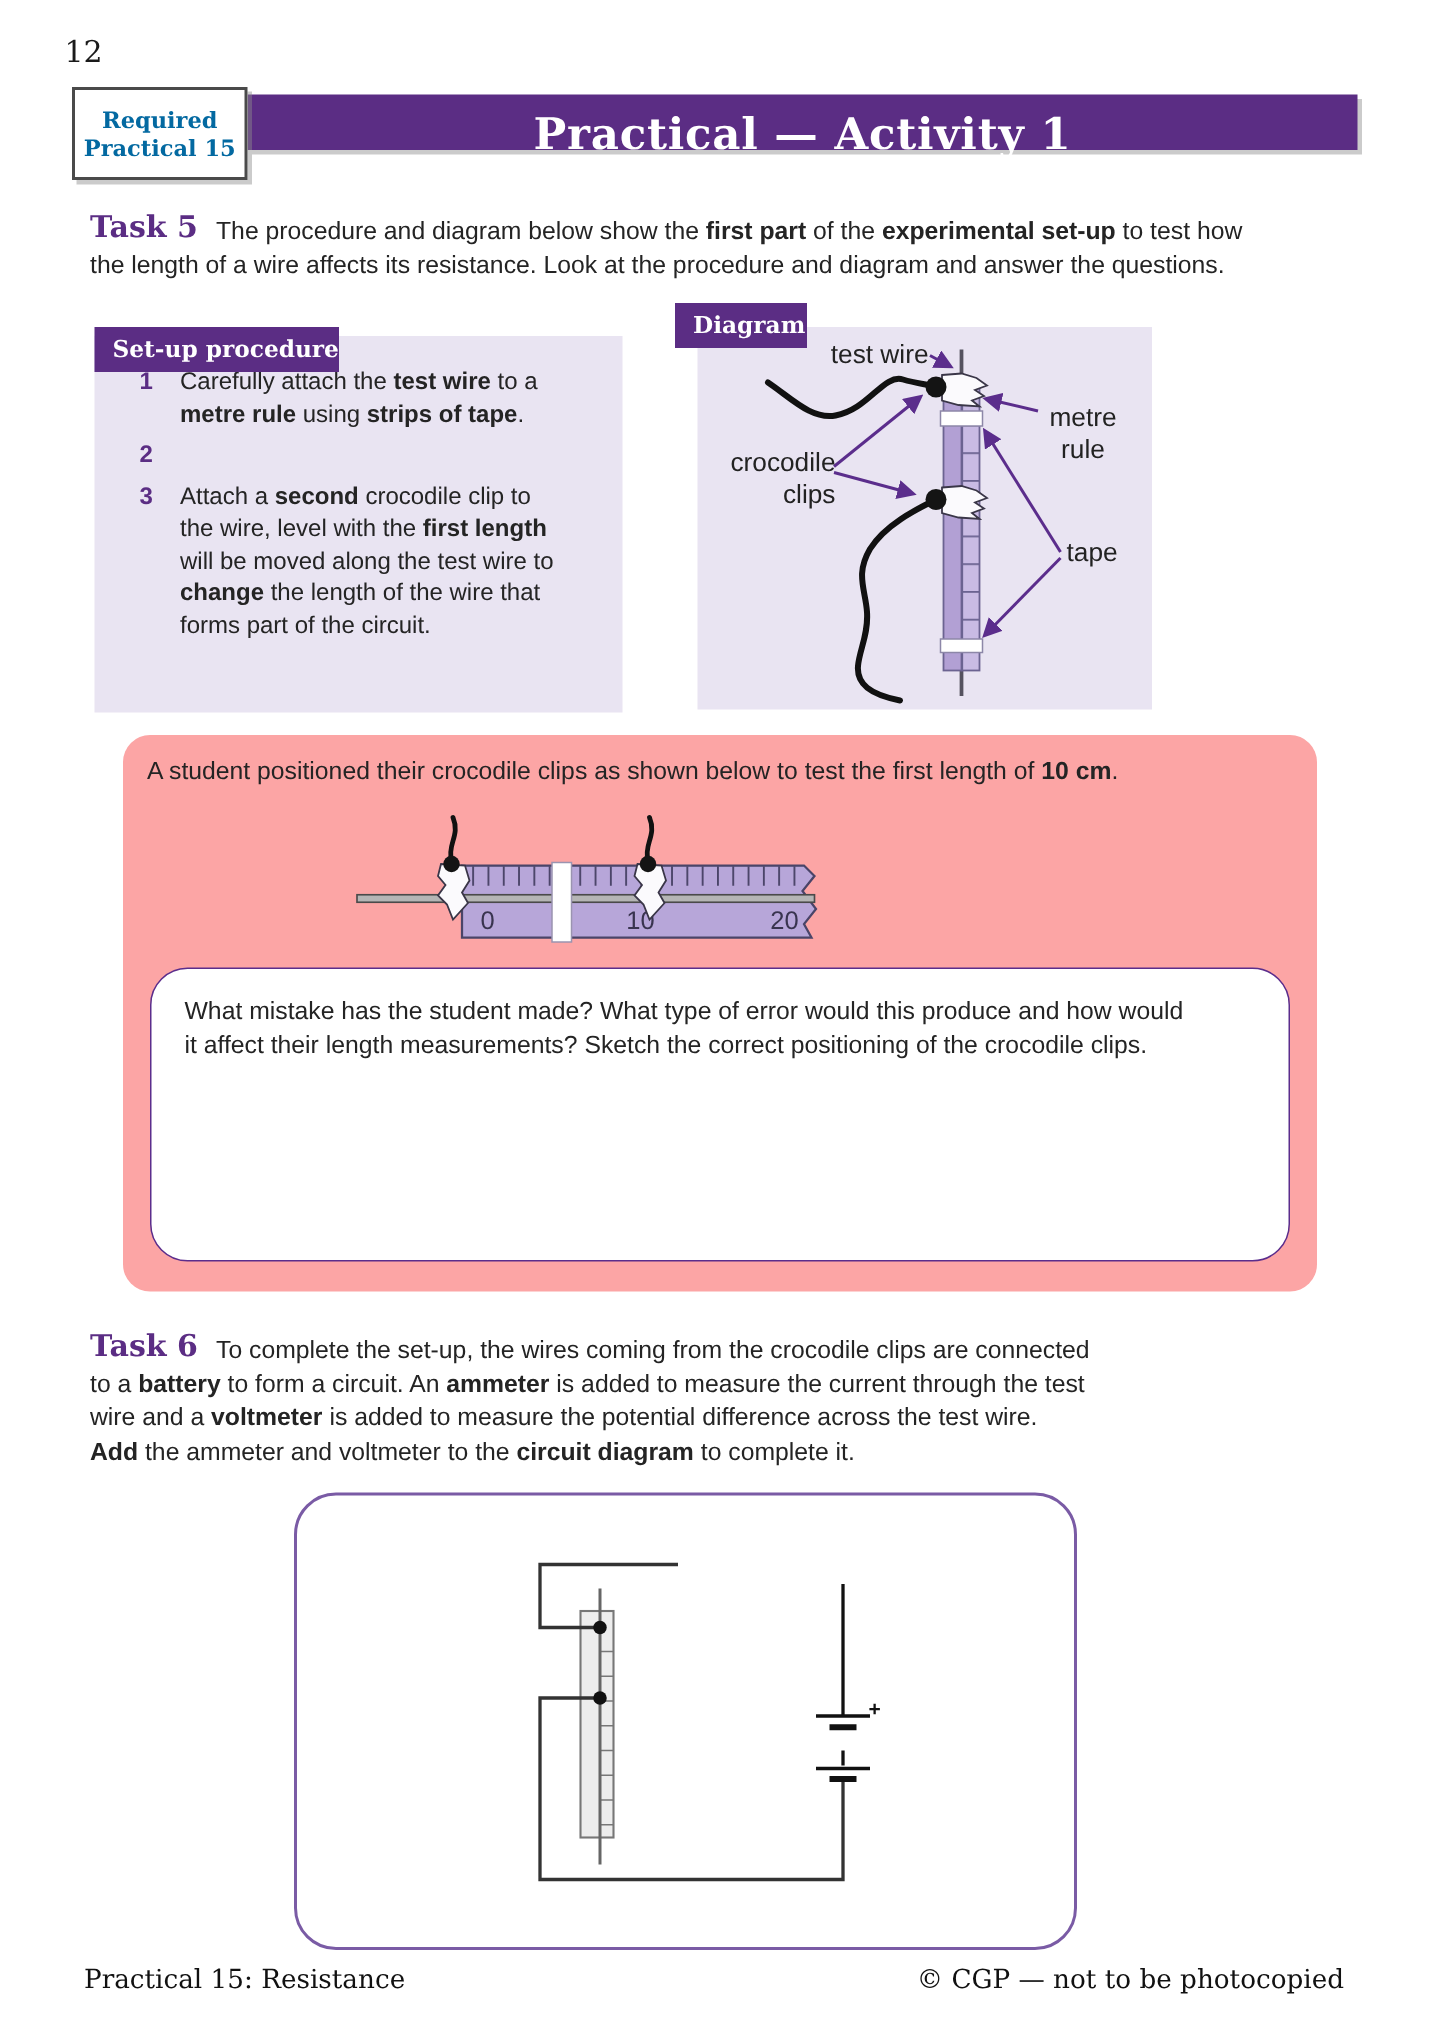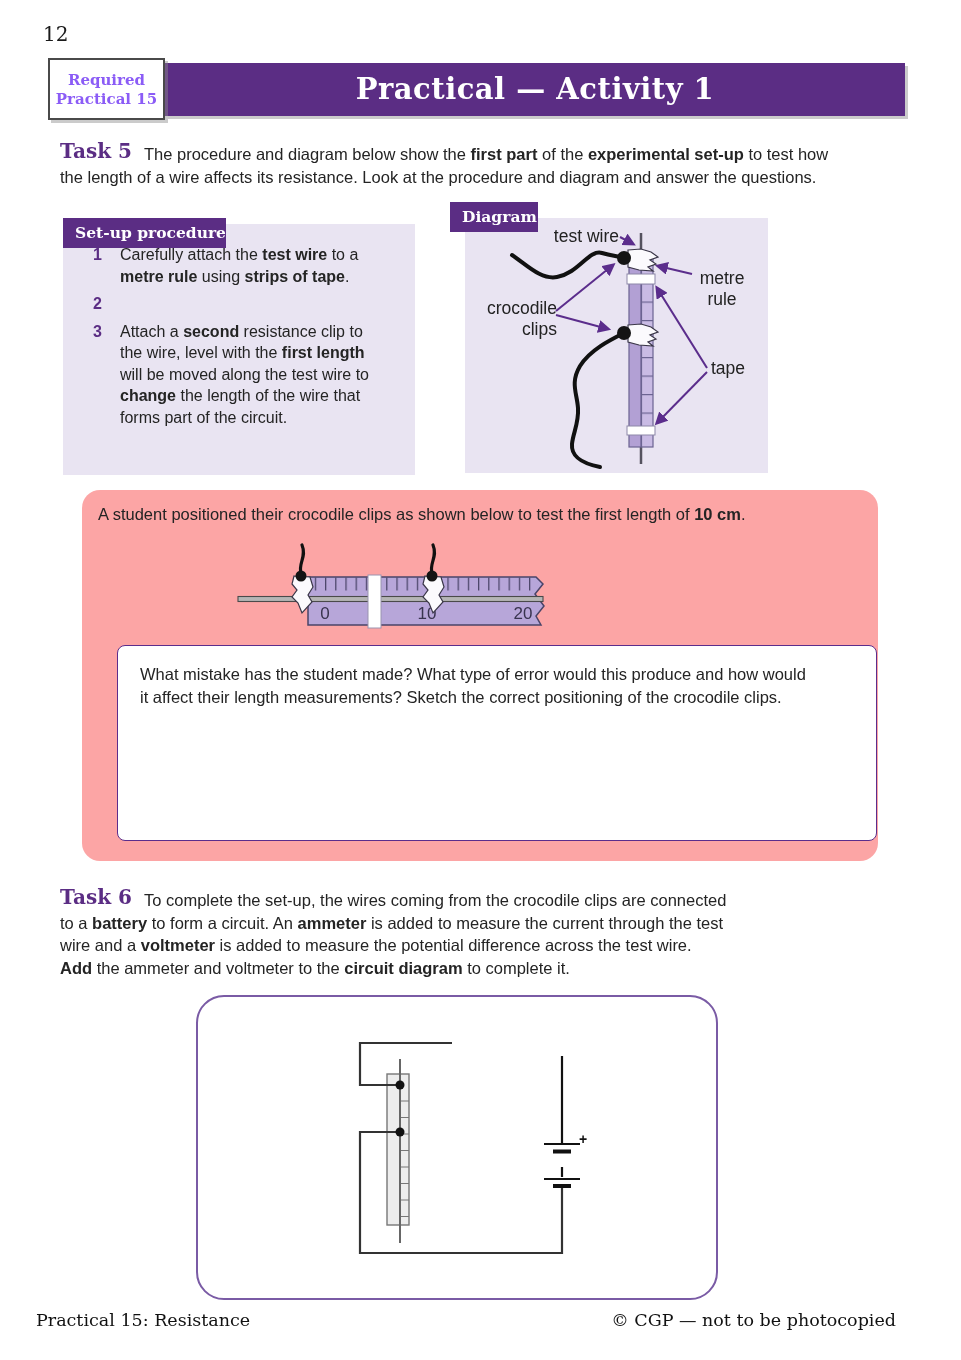--- a/index.html
+++ b/index.html
@@ -3,23 +3,23 @@
 <meta charset="utf-8">
 <style>
   html,body{margin:0;padding:0;background:#fff;}
   .page{position:relative;width:961px;height:1360px;background:#ffffff;overflow:hidden;
         font-family:"Liberation Sans",sans-serif;color:#222;}
 
   .pagenum{position:absolute;left:43px;top:22px;font-family:"DejaVu Serif",serif;font-size:20px;color:#1a1a1a;}
 
   .badge{position:absolute;left:48px;top:58px;width:117px;height:62px;background:#fff;
          border:2px solid #4a4a4a;box-sizing:border-box;text-align:center;padding-top:11px;
-         font-family:"DejaVu Serif",serif;font-weight:bold;font-size:15px;line-height:19px;color:#8b5cf6;
+         font-family:"DejaVu Serif",serif;font-weight:bold;font-size:15px;line-height:19px;color:#0369a1;
          box-shadow:3px 3px 0 rgba(140,140,140,.45);z-index:2;}
-  .titlebar{position:absolute;left:165px;top:63px;width:740px;height:53px;background:#5b2d84;
+  .titlebar{position:absolute;left:165px;top:63px;width:740px;height:37px;background:#5b2d84;
             text-align:center;line-height:53px;box-shadow:3px 3px 0 rgba(140,140,140,.45);}
   .titlebar span{font-family:"DejaVu Serif",serif;font-weight:bold;font-size:29px;color:#ffffff;letter-spacing:.5px;}
 
   .para{position:absolute;font-size:16.5px;line-height:22.5px;color:#242424;}
   .para .rl > div{white-space:nowrap;}
   .para .rl > div:first-child{text-indent:84px;}
   .tasklabel{position:absolute;left:0;top:-3px;font-family:"DejaVu Serif",serif;font-weight:bold;
              font-size:20px;color:#5b2d84;}
   #task5{left:60px;top:143px;width:860px;}
   #task6{left:60px;top:889px;width:860px;}
@@ -43,30 +43,30 @@
   .dlabel{position:absolute;font-size:17.5px;line-height:21px;color:#222;}
   #lbl-testwire{left:82px;top:8px;width:72px;text-align:right;}
   #lbl-metrerule{left:224px;top:50px;width:66px;text-align:center;}
   #lbl-croc{left:8px;top:80px;width:84px;text-align:right;}
   #lbl-tape{left:246px;top:140px;width:52px;}
 
   .studentpanel{position:absolute;left:82px;top:490px;width:796px;height:371px;background:#fca5a5;border-radius:18px;}
   .intro{position:absolute;left:16px;top:15px;width:770px;font-size:16.5px;color:#242424;}
   .rulersvg{position:absolute;left:148px;top:50px;}
   .qbox{position:absolute;left:18px;top:155px;width:760px;height:196px;background:#fff;
-        border:1.6px solid #5b2d8c;border-radius:8px;box-sizing:border-box;margin-left:17px;}
+        border:1.6px solid #5b2d8c;border-radius:25px;box-sizing:border-box;}
   .qtext{padding:17px 20px 0 22px;font-size:16.5px;line-height:23px;color:#242424;}
   .qtext > div{white-space:nowrap;}
   .answerspace{position:absolute;left:0;top:70px;width:100%;height:120px;}
 
   .circuitbox{position:absolute;left:196px;top:995px;width:522px;height:305px;background:#fff;
               border:2px solid #7a5ba5;border-radius:28px;box-sizing:border-box;overflow:hidden;}
 
   .footer{position:absolute;top:1310px;font-family:"DejaVu Serif",serif;font-size:17.5px;color:#111;}
-  #footer-left{left:36px;}
+  #footer-left{left:56px;}
   #footer-right{right:65px;text-align:right;}
 
   svg text{font-family:"Liberation Sans",sans-serif;}
 </style>
 </head>
 <body>
 
 <div class="page">
 
   <div class="pagenum">12</div>
@@ -96,21 +96,21 @@
             <div><span>Carefully attach the </span><b>test wire</b><span> to a</span></div>
             <div><b>metre rule</b><span> using </span><b>strips of tape</b><span>.</span></div>
           </div>
       </div>
       <div class="step">
         <span class="stepnum">2</span>
       </div>
       <div class="step">
         <span class="stepnum">3</span>
         <div class="steptext">
-            <div><span>Attach a </span><b>second</b><span> resistance clip to</span></div>
+            <div><span>Attach a </span><b>second</b><span> crocodile clip to</span></div>
             <div><span>the wire, level with the </span><b>first length</b></div>
             <div><span>will be moved along the test wire to</span></div>
             <div><b>change</b><span> the length of the wire that</span></div>
             <div><span>forms part of the circuit.</span></div>
           </div>
       </div>
     </div>
   </div>
 
   <div class="headbox" id="hb-diagram">Diagram</div>

